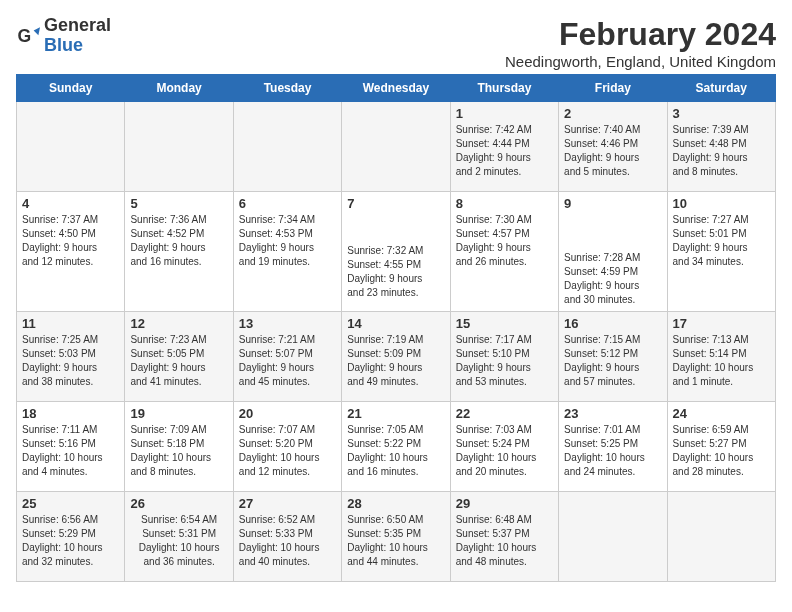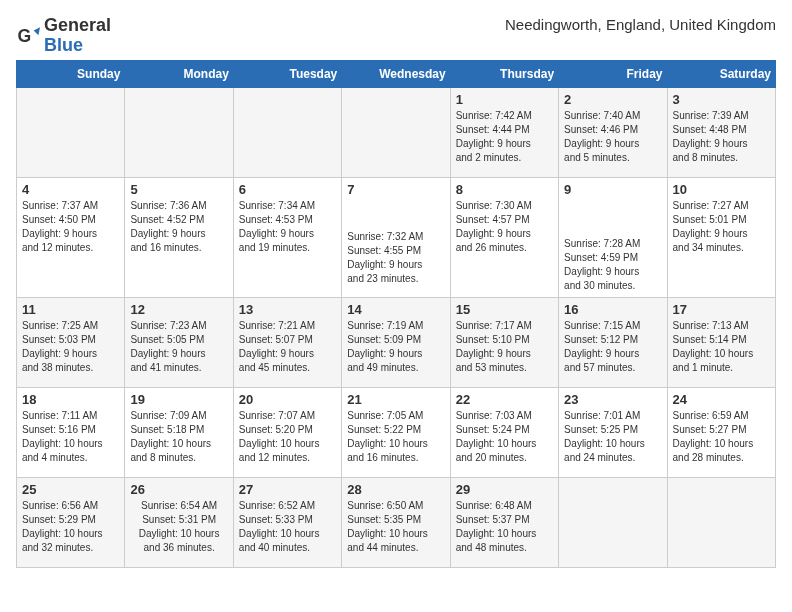--- a/index.html
+++ b/index.html
@@ -47,21 +47,21 @@
       width: 100%;
       border-collapse: collapse;
       table-layout: fixed;
     }
     thead tr th {
       background-color: #2a6db5;
       color: #fff;
       font-size: 12px;
       font-weight: bold;
       padding: 6px 4px;
-      text-align: right;
+      text-align: center;
       border: 1px solid #2a6db5;
     }
     tbody tr td {
       border: 1px solid #ccc;
       vertical-align: top;
       padding: 4px 5px;
       font-size: 10.5px;
       color: #333;
       min-height: 80px;
       height: 90px;
@@ -91,20 +91,21 @@
     <svg class="logo-icon" viewBox="0 0 30 30">
       <text x="2" y="22" font-size="22" font-weight="bold" fill="#333">G</text>
       <polygon points="22,8 30,4 28,14" fill="#2a6db5"></polygon>
     </svg>
     <div class="logo-text">
       <div>General</div>
       <div style="color:#2a6db5;">Blue</div>
     </div>
   </div>
   <div class="title-block">
+    <div class="month-title">February 2024</div>
     <div class="location">Needingworth, England, United Kingdom</div>
   </div>
 </div>
 
 <table>
   <thead>
     <tr id="header-row">
     <th>Sunday</th>
         <th>Monday</th>
         <th>Tuesday</th>

